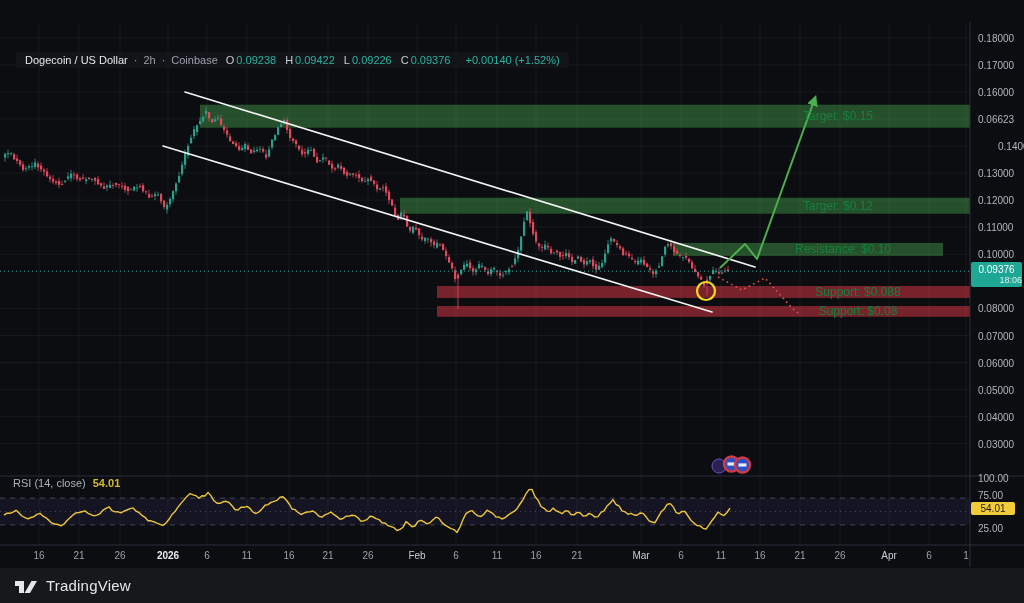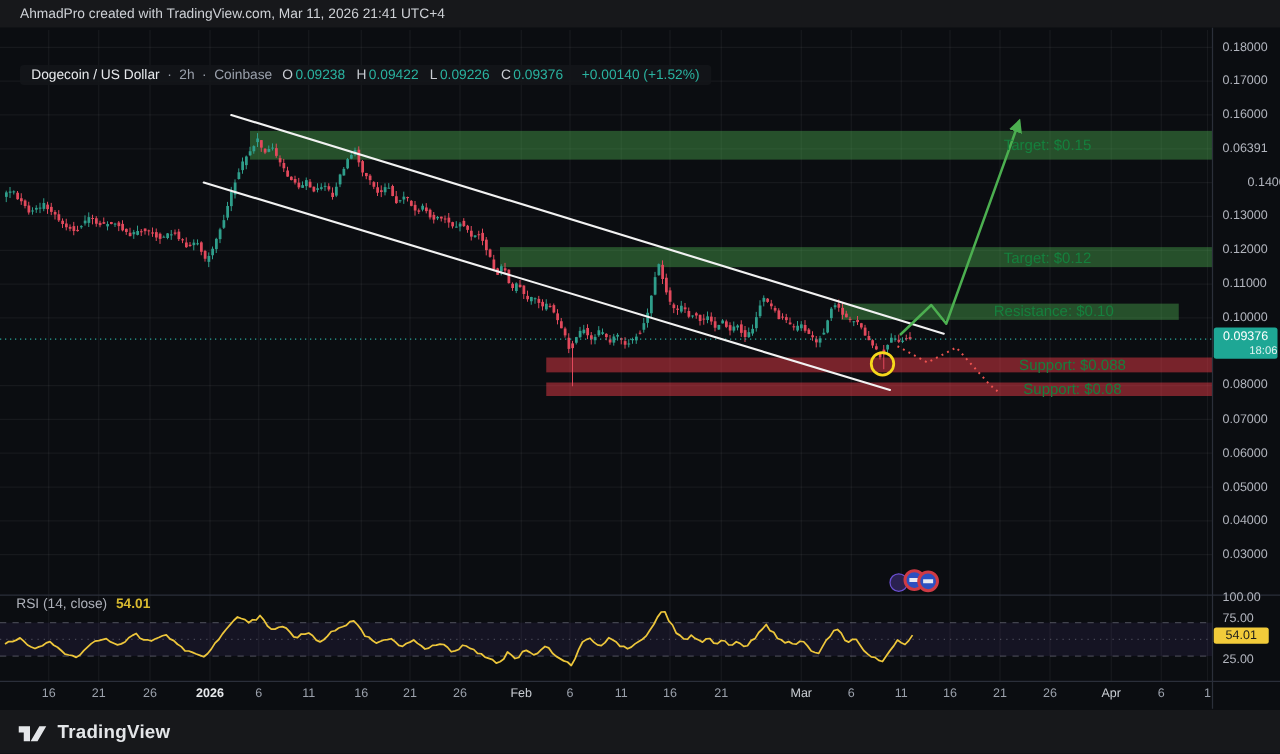--- a/index.html
+++ b/index.html
@@ -22,31 +22,28 @@
   .xtick.month{color:#c9cdd3;}
   .pbadge{position:absolute;left:971px;width:51px;top:262px;background:#1ea795;border-radius:2px;
           color:#fff;font-size:10px;text-align:center;padding:2px 0 1px 0;z-index:4;line-height:11px;}
   .pbadge .cd{font-size:9px;color:rgba(255,255,255,0.85);text-align:right;}
   .rbadge{position:absolute;left:971px;width:44px;top:502px;background:#f2cb3a;border-radius:2px;
           color:#1c1c1c;font-size:10px;text-align:center;z-index:4;padding:1px 0;}
   .rsi-legend{position:absolute;top:477px;left:13px;font-size:11px;color:#aeb1ba;z-index:3;}
   .rsi-legend .rv{color:#d8ba30;margin-left:7px;font-weight:bold;}
   .footer{position:absolute;left:0;right:0;top:568px;height:35px;background:#17181b;display:flex;
           align-items:center;padding-left:14px;gap:8px;z-index:6;box-sizing:border-box;}
-  .brand{color:#e4e6e9;font-size:15px;font-weight:bold;letter-spacing:0.2px;}
+  .brand{color:#e4e6e9;font-size:15px;font-weight:normal;letter-spacing:0.2px;}
   .tvlogo{display:flex;align-items:center;}
 </style>
 </head>
 <body>
 
 <div class="screen">
 
-  <div class="topbar">
-    <span>AhmadPro created with TradingView.com, Mar 11, 2026 21:41 UTC+4</span>
-  </div>
 
   <svg id="plot" width="1024" height="603">
       <defs>
         <marker id="arr" viewBox="0 0 10 10" refX="7" refY="5" markerWidth="5.5" markerHeight="5.5" orient="auto">
           <path d="M0 0 L10 5 L0 10 z" fill="#4caf50"></path>
         </marker>
       </defs>
       <g>
         <line x1="39" y1="24" x2="39" y2="545" stroke="rgba(255,255,255,0.05)" stroke-width="1"></line>
         <line x1="79" y1="24" x2="79" y2="545" stroke="rgba(255,255,255,0.05)" stroke-width="1"></line>
@@ -630,21 +627,21 @@
 
   <div id="yaxis">
     <div class="pbadge">
       <div>0.09376</div>
       <div class="cd">18:06</div>
     </div>
     <div class="rbadge">54.01</div>
   <div class="ytick" style="top: 37.8px;">0.18000</div>
       <div class="ytick" style="top: 64.9px;">0.17000</div>
       <div class="ytick" style="top: 91.9px;">0.16000</div>
-      <div class="ytick" style="top: 119px;">0.06391</div>
+      <div class="ytick" style="top: 119px;">0.06623</div>
       <div class="ytick" style="top: 146.1px; padding-left: 20px;">0.14000</div>
       <div class="ytick" style="top: 173.1px;">0.13000</div>
       <div class="ytick" style="top: 200.2px;">0.12000</div>
       <div class="ytick" style="top: 227.2px;">0.11000</div>
       <div class="ytick" style="top: 254.3px;">0.10000</div>
       <div class="ytick" style="top: 308.4px;">0.08000</div>
       <div class="ytick" style="top: 335.5px;">0.07000</div>
       <div class="ytick" style="top: 362.5px;">0.06000</div>
       <div class="ytick" style="top: 389.6px;">0.05000</div>
       <div class="ytick" style="top: 416.7px;">0.04000</div>

